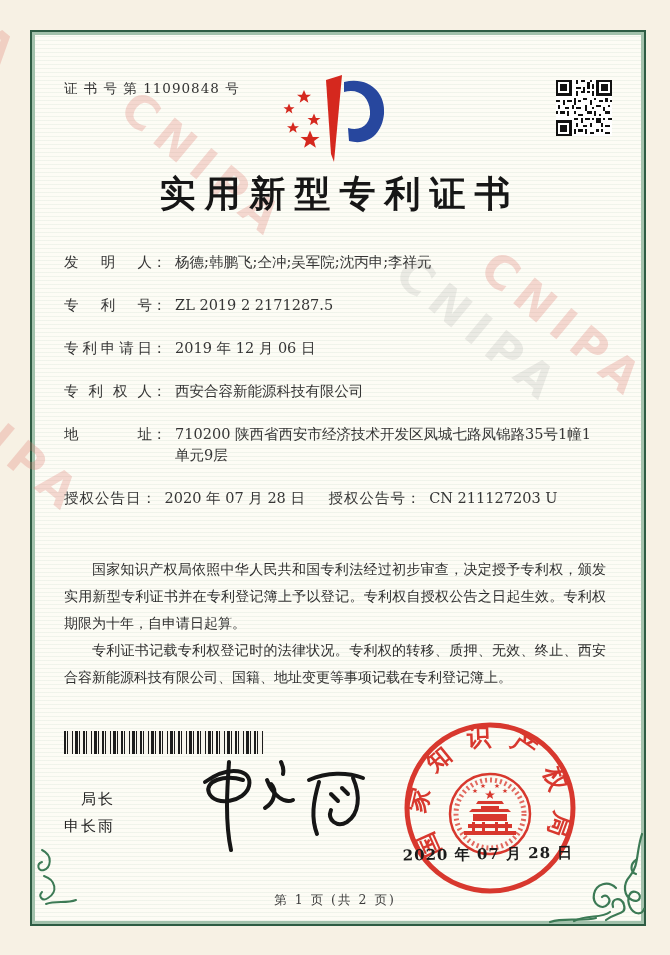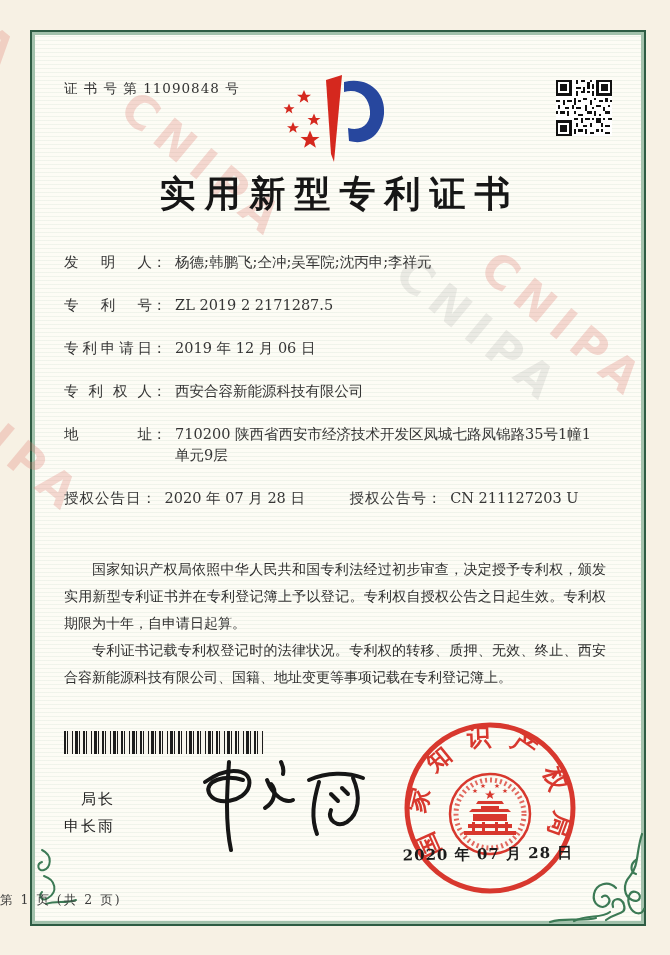--- a/index.html
+++ b/index.html
@@ -46,21 +46,21 @@
   .frow{ margin-bottom:22px; line-height:21px; }
   .flabel{
     display:inline-block; width:88px; vertical-align:top;
     text-align:justify; text-align-last:justify;
   }
   .fcolon{ vertical-align:top; }
   .fvalue{ display:inline-block; vertical-align:top; margin-left:4px; }
   .fvalue.addr{ width:424px; line-height:21px; }
   .grant .g1 .flabel, .grant .g2 .flabel{ width:auto; text-align-last:auto; letter-spacing:1px; }
   .grant{ white-space:nowrap; }
-  .grant .g2{ margin-left:40px; }
+  .grant .g2{ margin-left:19px; }
 
   .paras{ position:absolute; left:64px; top:556px; width:542px; font-size:14px;
           line-height:27px; text-align:justify; color:#2f2f2f; }
   .paras p{ margin:0; text-indent:2em; }
 
   .barcode{
     position:absolute; left:64px; top:731px; width:200px; height:23px;
     background:repeating-linear-gradient(90deg,
       #1c1c1c 0 2px, #f6f4ec 2px 3px, #1c1c1c 3px 4px, #f6f4ec 4px 8px,
       #1c1c1c 8px 9px, #f6f4ec 9px 11px, #1c1c1c 11px 14px, #f6f4ec 14px 15px,
@@ -75,21 +75,21 @@
 
   .sig{ position:absolute; left:185px; top:750px; width:205px; height:108px; }
 
   .seal{ position:absolute; left:400px; top:718px; width:180px; height:180px; }
   .seal-date{
     position:absolute; left:402px; top:845px; width:172px; text-align:center;
     font-size:15px; font-weight:bold; color:#1b1b1b; letter-spacing:1px;
     transform:rotate(-1deg);
   }
 
-  .footer{ position:absolute; left:0; top:892px; width:100%; text-align:left;
+  .footer{ position:absolute; left:0; top:892px; width:100%; text-align:center;
            font-size:12.5px; letter-spacing:2px; color:#3c3c3c; }
 
   .fl-br{ position:absolute; left:546px; top:830px; width:100px; height:95px; }
   .fl-bl{ position:absolute; left:36px; top:846px; width:44px; height:62px; }
 </style>
 </head>
 <body>
 
 <div class="page">
 

